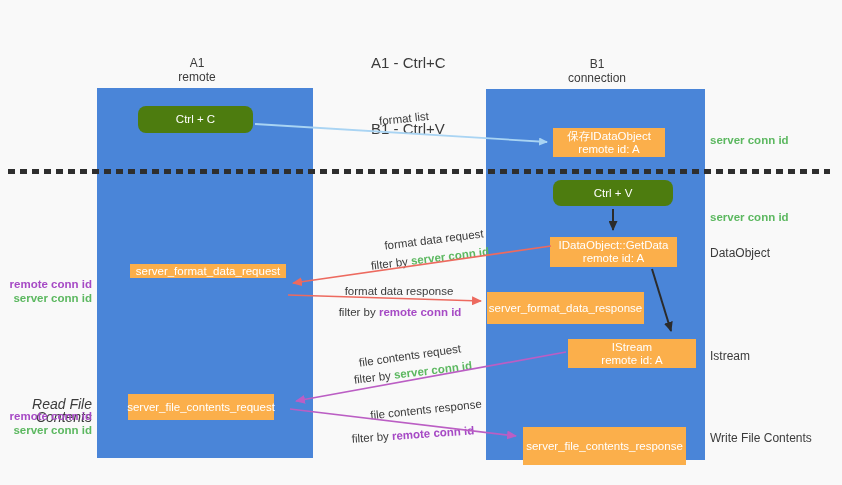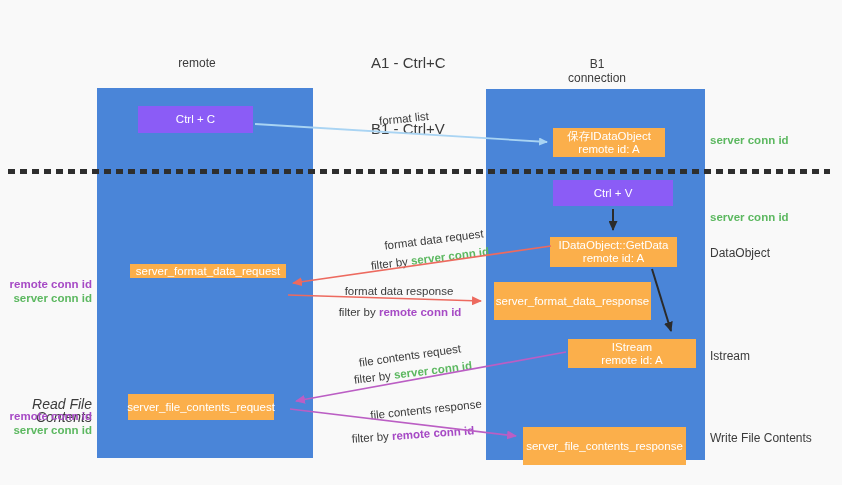--- a/index.html
+++ b/index.html
@@ -47,29 +47,29 @@
 
   
   .box{
     display:flex;flex-direction:column;
     align-items:center;justify-content:center;
     color:#ffffff;
     font-size:11.5px;line-height:13px;
     text-align:center;
     box-sizing:border-box;
   }
-  .green{background:#8b5cf6;}
+  .green{background:#4d7c0f;border-radius:8px;}
   .orange{background:#fbaf4b;}
 
   #box-ctrl-c   {left:138px;top:106px;width:115px;height:27px;}
   #box-save-obj {left:553px;top:128px;width:112px;height:29px;}
   #box-ctrl-v   {left:553px;top:180px;width:120px;height:26px;}
   #box-getdata  {left:550px;top:237px;width:127px;height:30px;}
   #box-fmt-req  {left:130px;top:264px;width:156px;height:14px;}
-  #box-fmt-resp {left:487px;top:282px;width:157px;height:38px;margin-left:7px;}
+  #box-fmt-resp {left:487px;top:292px;width:157px;height:32px;}
   #box-istream  {left:568px;top:339px;width:128px;height:29px;}
   #box-file-req {left:128px;top:394px;width:146px;height:26px;}
   #box-file-resp{left:523px;top:427px;width:163px;height:38px;}
 
   
   .side-left{
     left:0;width:92px;
     text-align:right;
     font-size:11.5px;line-height:13px;
   }
@@ -100,20 +100,21 @@
 <body>
 
 <div id="stage">
 
   <div class="abs title">
     <div>A1 - Ctrl+C</div>
     <div>B1 - Ctrl+V</div>
   </div>
 
   <div class="abs lane-header" style="left:137px;top:56px;">
+    <div>A1</div>
     <div>remote</div>
   </div>
   <div class="abs lane-header" style="left:537px;top:57px;">
     <div>B1</div>
     <div>connection</div>
   </div>
 
   <div id="lane-a1" class="abs lane"></div>
   <div id="lane-b1" class="abs lane"></div>
 

